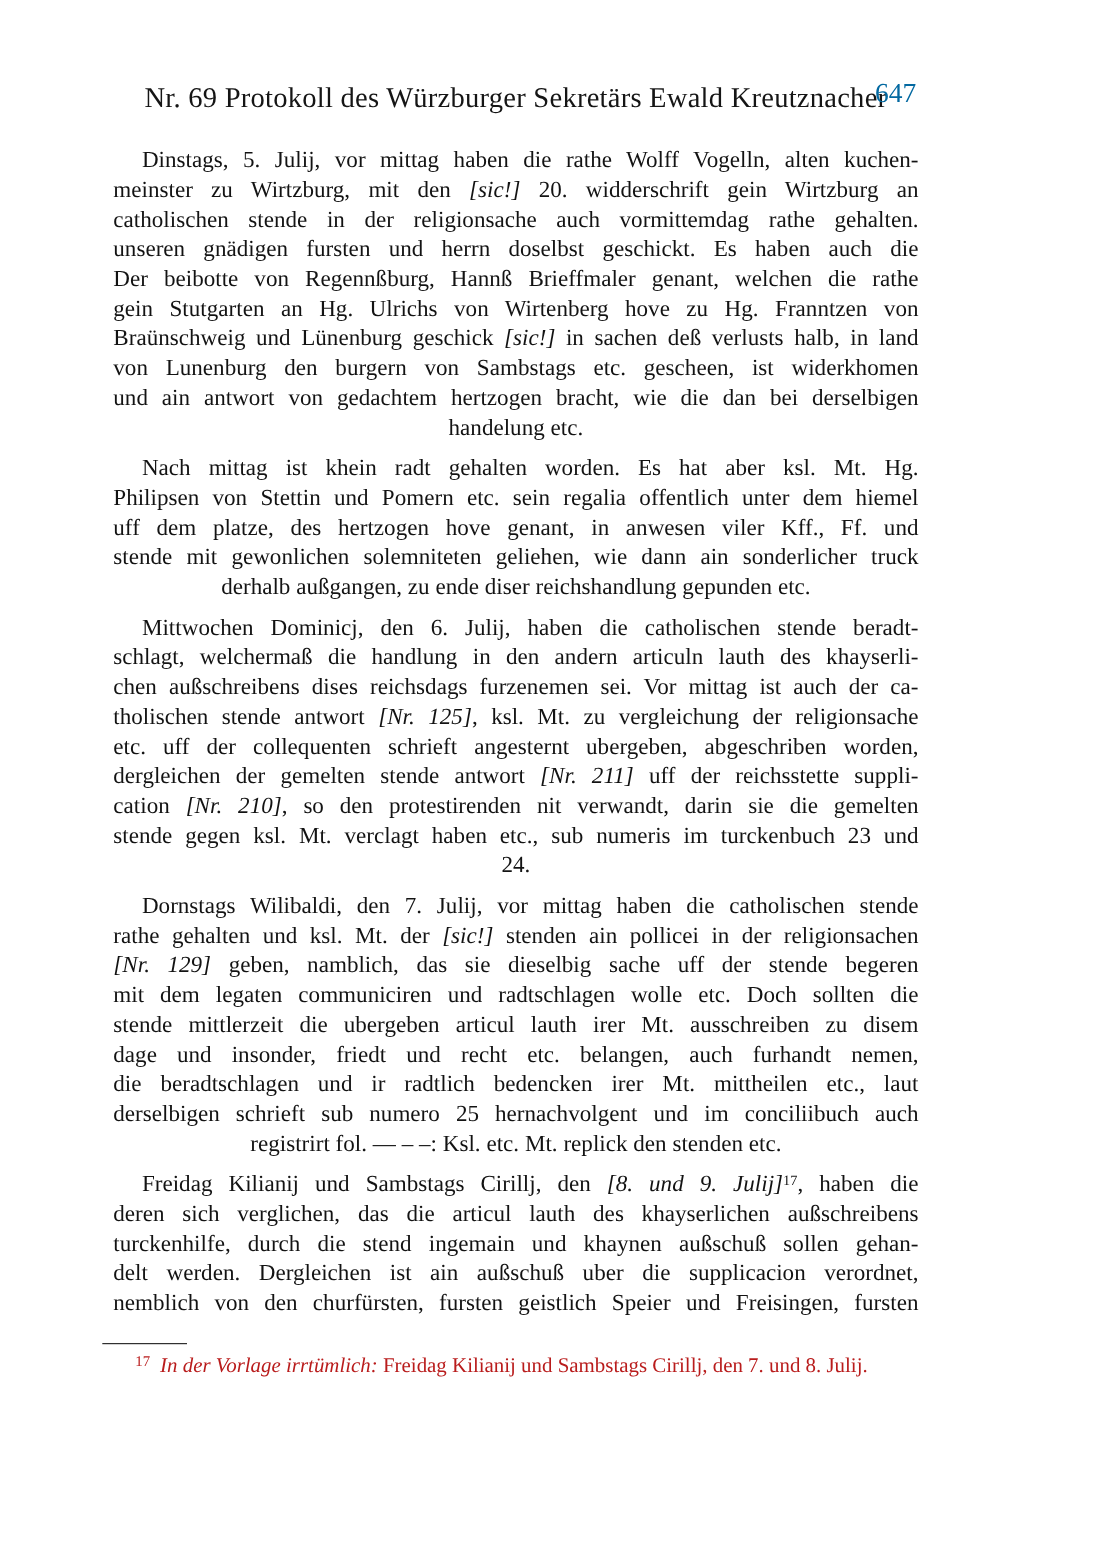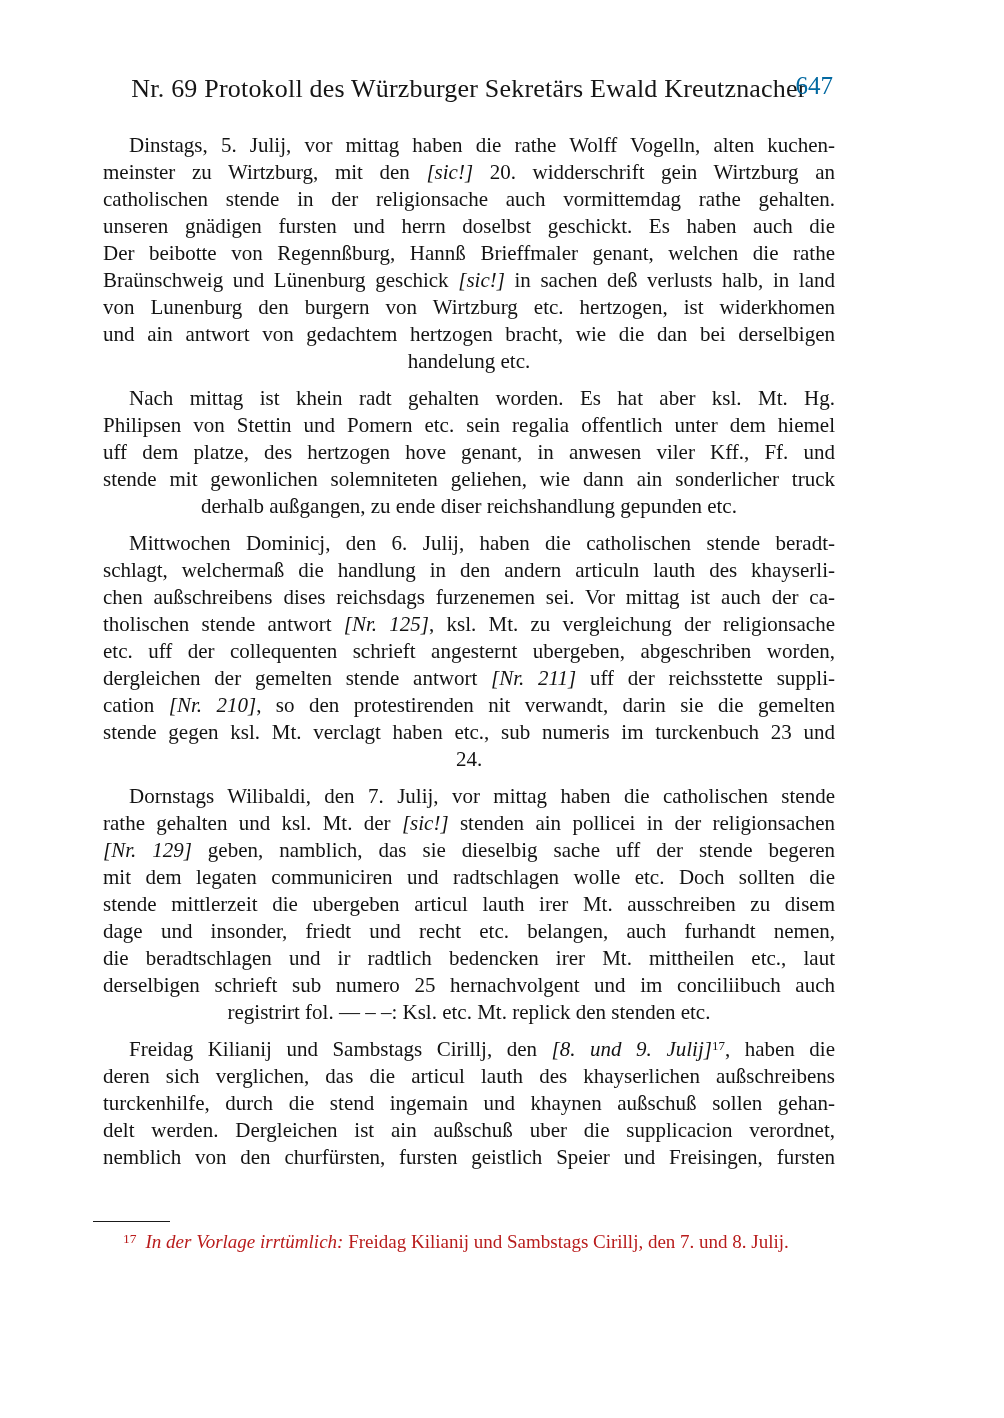--- a/index.html
+++ b/index.html
@@ -87,22 +87,23 @@
   <div class="page-number">647</div>
 </div>
 
 <div class="text-block">
     <div class="para">
       <div class="line just ind"><span>Dinstags, 5. Julij, vor mittag haben die rathe Wolff Vogelln, alten kuchen-</span></div>
       <div class="line just"><span>meinster zu Wirtzburg, mit den </span><span class="it">[sic!]</span><span> 20. widderschrift gein Wirtzburg an</span></div>
       <div class="line just"><span>catholischen stende in der religionsache auch vormittemdag rathe gehalten.</span></div>
       <div class="line just"><span>unseren gnädigen fursten und herrn doselbst geschickt. Es haben auch die</span></div>
       <div class="line just"><span>Der beibotte von Regennßburg, Hannß Brieffmaler genant, welchen die rathe</span></div>
+      <div class="line just"><span>gein Stutgarten an Hg. Ulrichs von Wirtenberg hove zu Hg. Franntzen von</span></div>
       <div class="line just"><span>Braünschweig und Lünenburg geschick </span><span class="it">[sic!]</span><span> in sachen deß verlusts halb, in land</span></div>
-      <div class="line just"><span>von Lunenburg den burgern von Wirtzburg etc. hertzogen, ist widerkhomen</span></div>
+      <div class="line just"><span>von Lunenburg den burgern von Sambstags etc. gescheen, ist widerkhomen</span></div>
       <div class="line just"><span>und ain antwort von gedachtem hertzogen bracht, wie die dan bei derselbigen</span></div>
       <div class="line"><span>handelung etc.</span></div>
     </div>
     <div class="para">
       <div class="line just ind"><span>Nach mittag ist khein radt gehalten worden. Es hat aber ksl. Mt. Hg.</span></div>
       <div class="line just"><span>Philipsen von Stettin und Pomern etc. sein regalia offentlich unter dem hiemel</span></div>
       <div class="line just"><span>uff dem platze, des hertzogen hove genant, in anwesen viler Kff., Ff. und</span></div>
       <div class="line just"><span>stende mit gewonlichen solemniteten geliehen, wie dann ain sonderlicher truck</span></div>
       <div class="line"><span>derhalb außgangen, zu ende diser reichshandlung gepunden etc.</span></div>
     </div>

